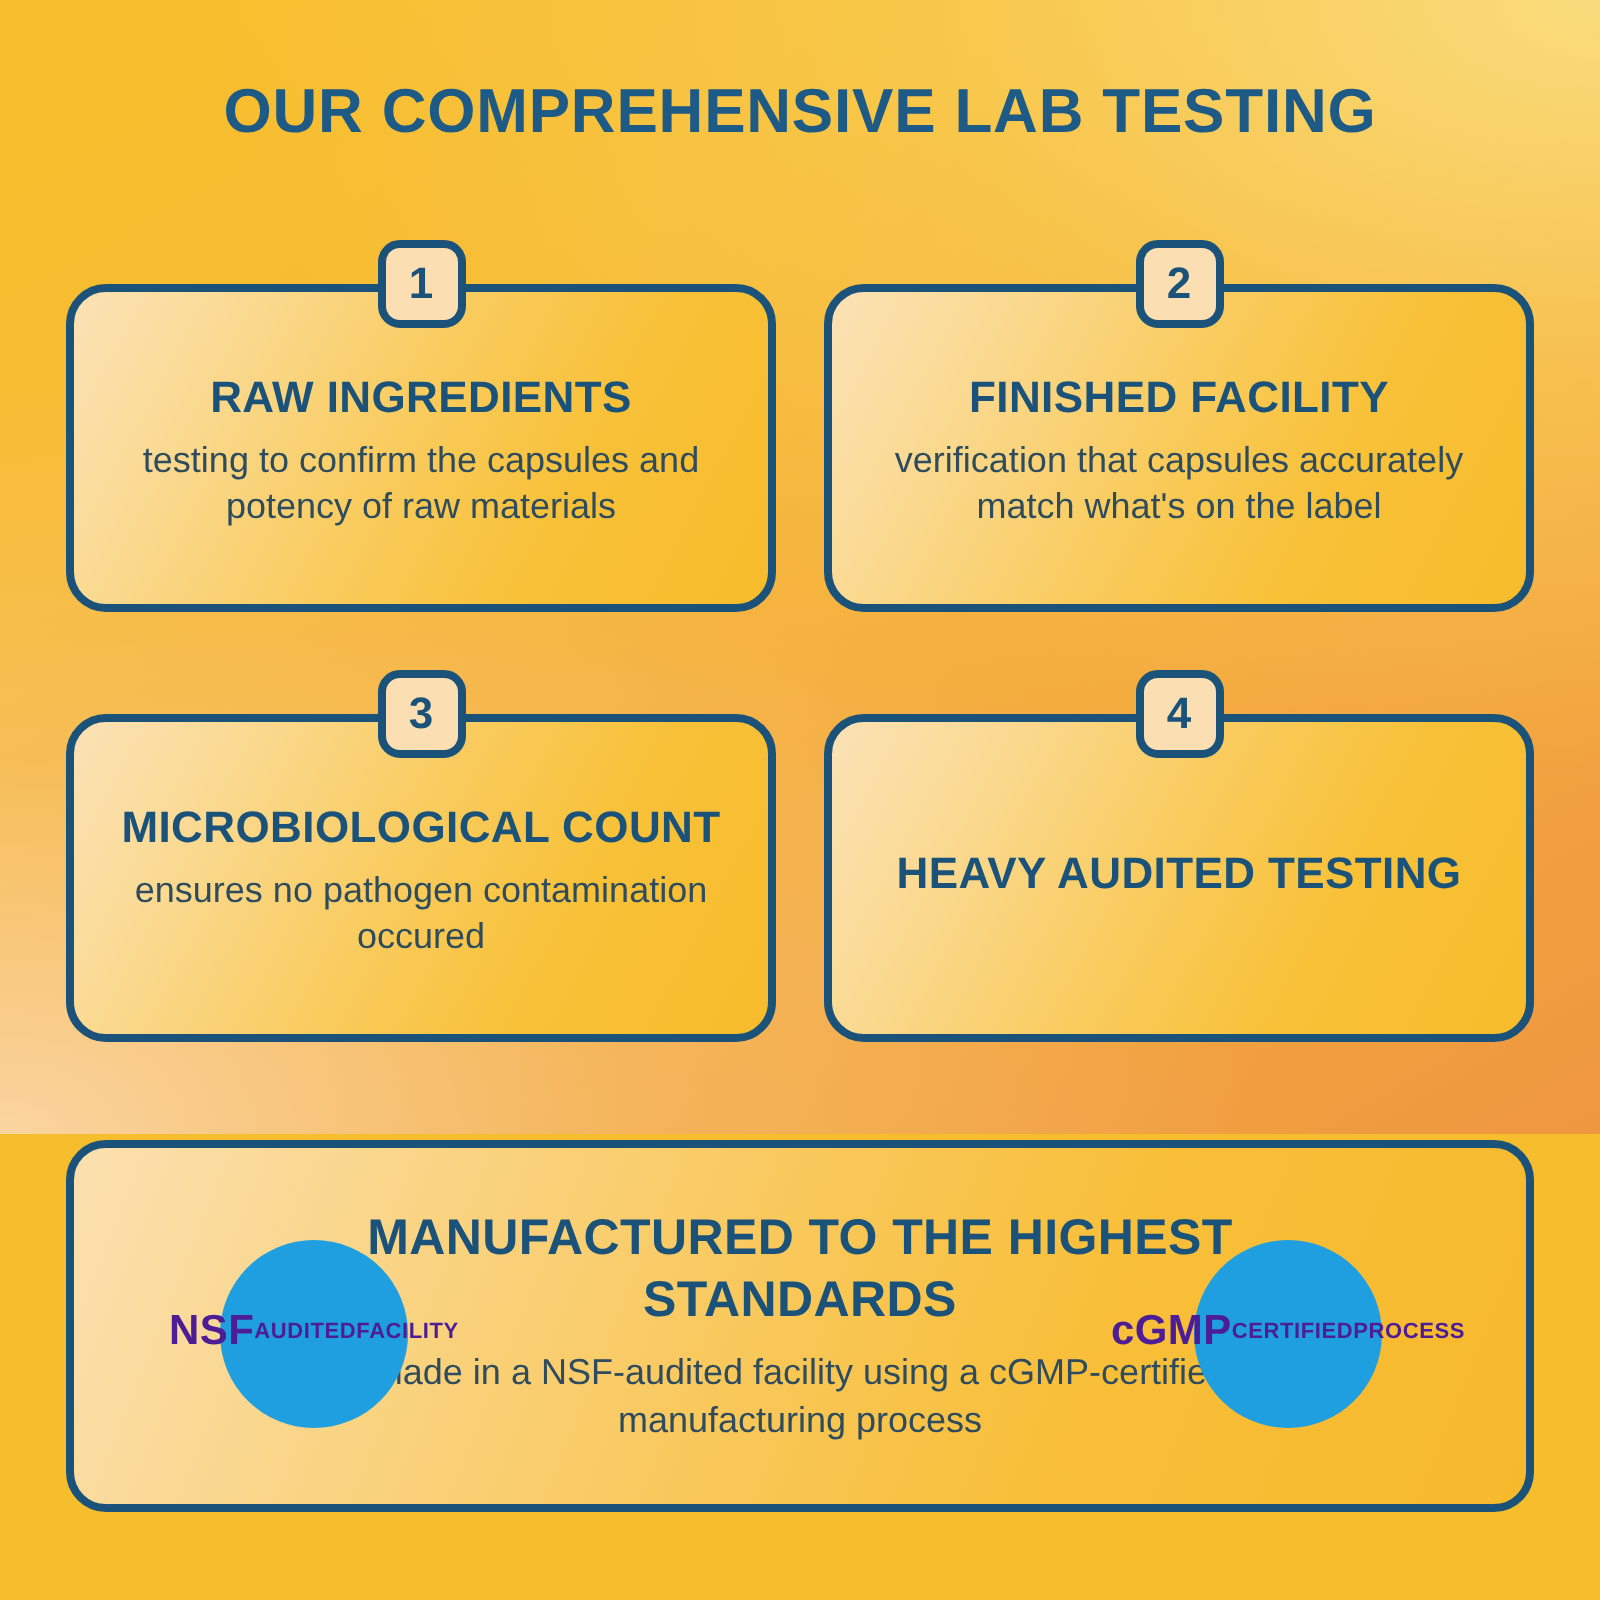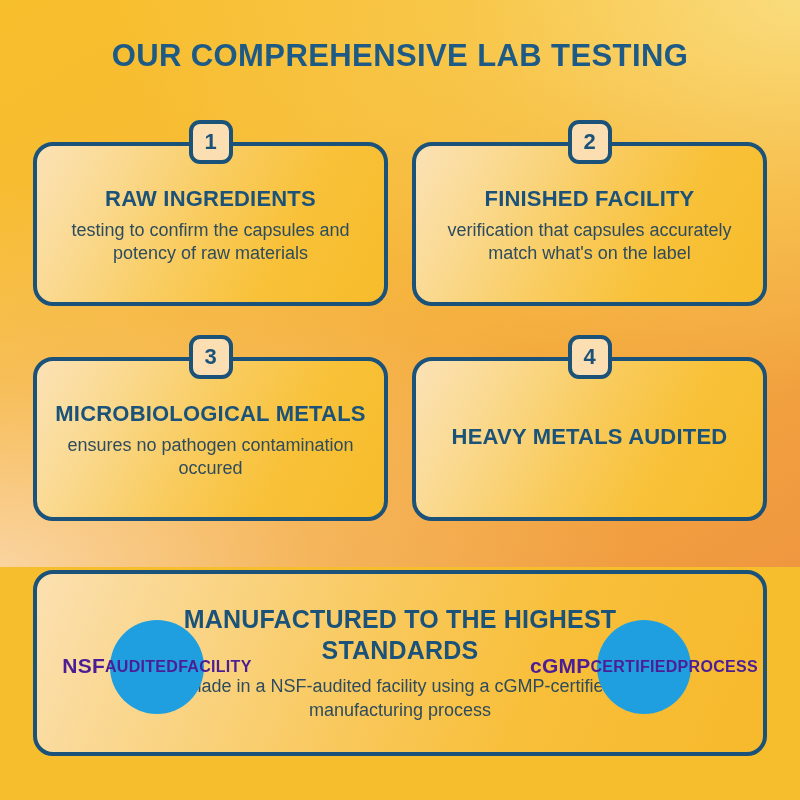--- a/index.html
+++ b/index.html
@@ -171,21 +171,21 @@
   .seal.left  { left: 73px;  top: 46px; }
   .seal.right { right: 72px; top: 46px; }
 
   .seal-main {
     font-size: 21px;
     font-weight: bold;
     letter-spacing: 0.2px;
     margin-bottom: 2px;
   }
   .seal-sub {
-    font-size: 16px;
+    font-size: 11px;
     font-weight: bold;
     letter-spacing: 0.3px;
   }
 
   .banner-text {
     width: 440px;
     text-align: center;
   }
   .banner-title {
     color: #1b5279;
@@ -217,27 +217,27 @@
     </div>
 
     <div class="card">
       <div class="badge">2</div>
       <div class="card-title">FINISHED FACILITY</div>
       <div class="card-body">verification that capsules accurately match what's on the label</div>
     </div>
 
     <div class="card">
       <div class="badge">3</div>
-      <div class="card-title">MICROBIOLOGICAL METALS</div>
+      <div class="card-title">MICROBIOLOGICAL COUNT</div>
       <div class="card-body">ensures no pathogen contamination occured</div>
     </div>
 
     <div class="card">
       <div class="badge">4</div>
-      <div class="card-title">HEAVY METALS AUDITED</div>
+      <div class="card-title">HEAVY AUDITED TESTING</div>
     </div>
 
   </div>
 
   <div class="banner">
 
     <div class="seal left">
       <div class="seal-main">NSF</div>
       <div class="seal-sub">AUDITED</div>
       <div class="seal-sub">FACILITY</div>

